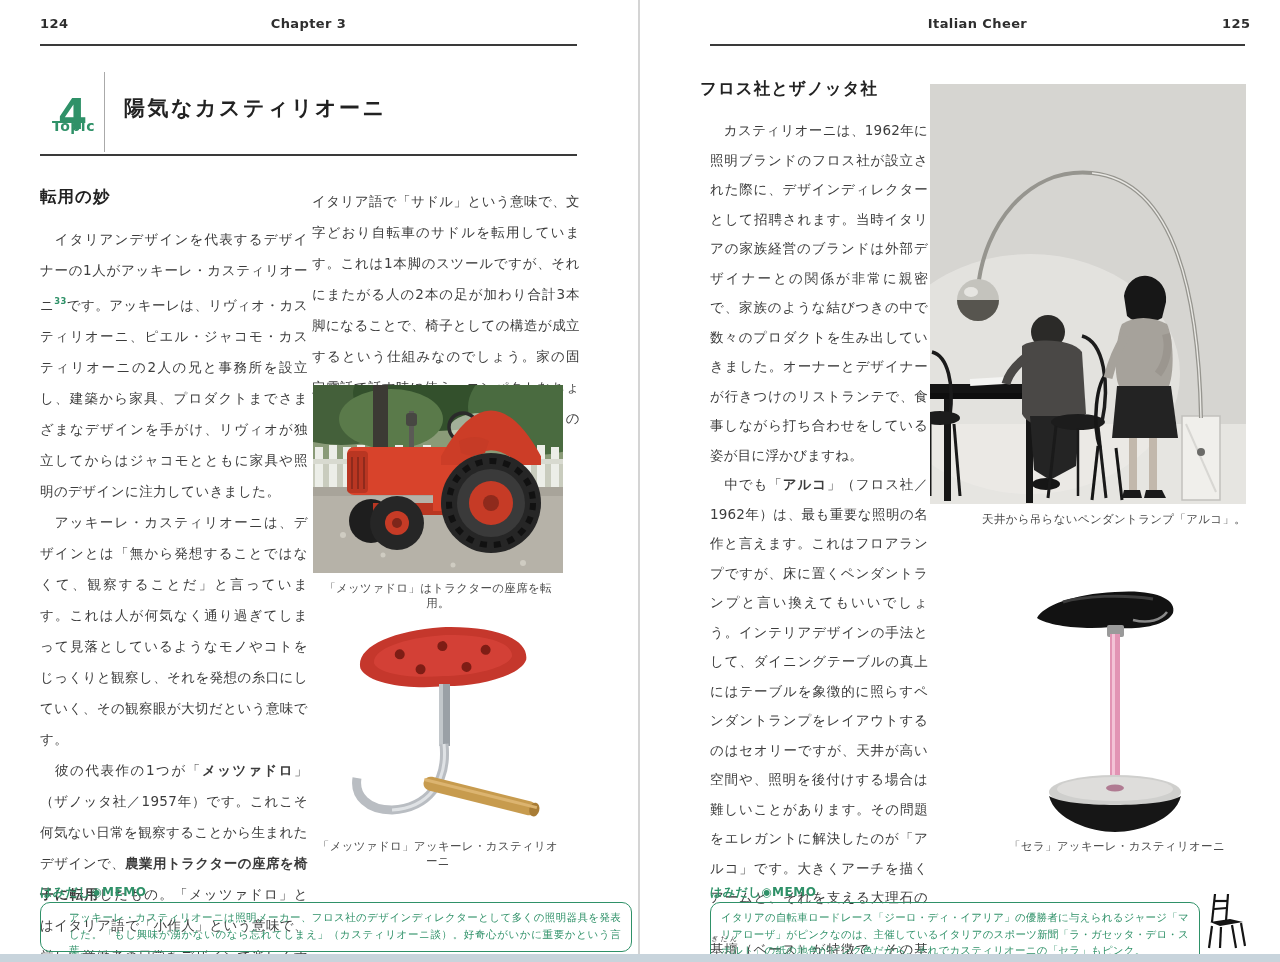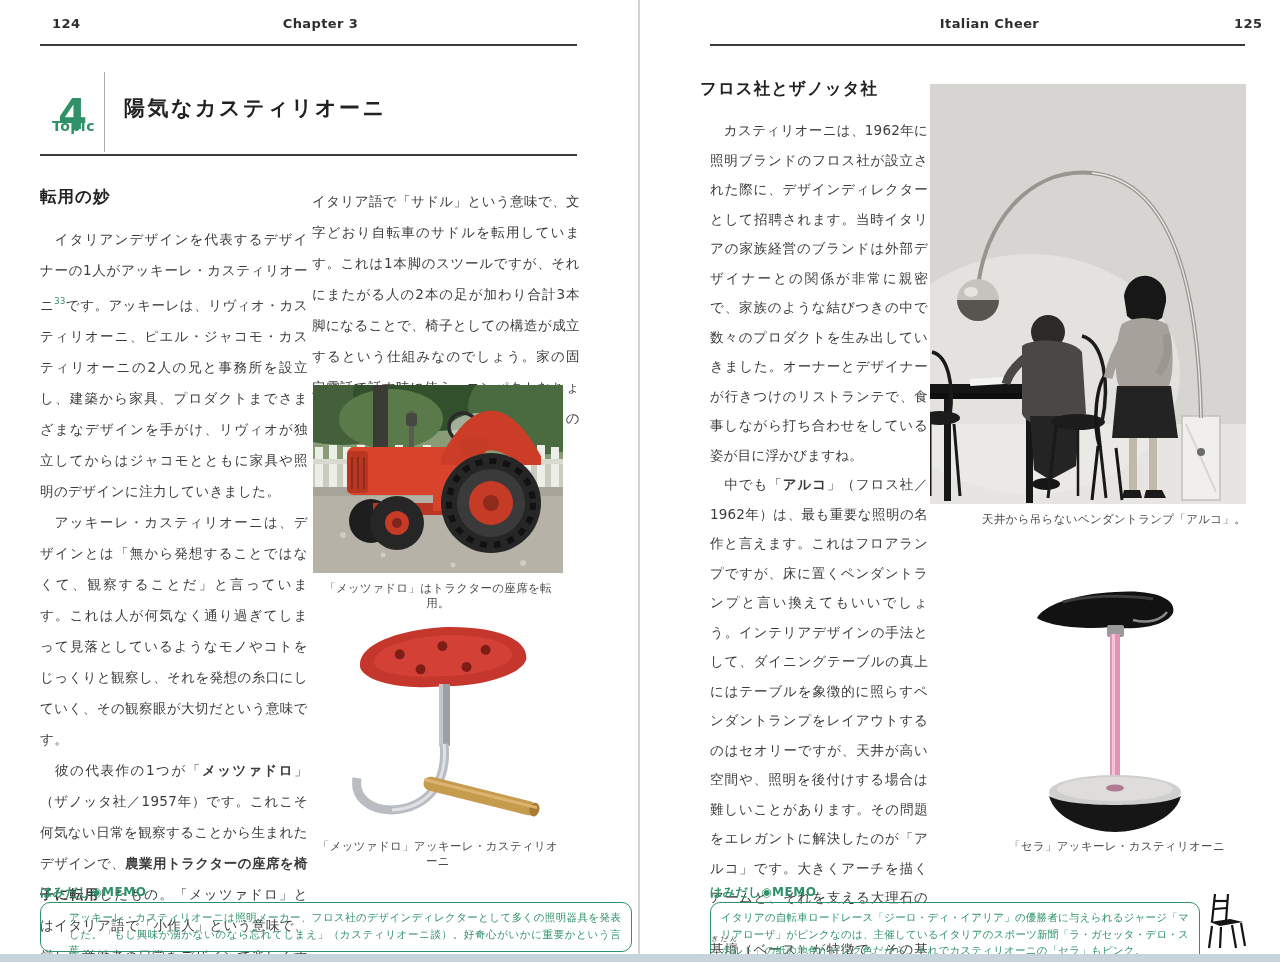--- a/index.html
+++ b/index.html
@@ -2,25 +2,25 @@
 <html><head>
 <meta charset="utf-8">
 <style>
   html,body{margin:0;padding:0;}
   body{width:1280px;height:962px;background:#ffffff;position:relative;overflow:hidden;
        font-family:"DejaVu Sans","Liberation Sans",sans-serif;color:#3c3c3c;}
   .abs{position:absolute;}
   .center{text-align:center;}
   .right{text-align:right;}
   .rule{background:#3a3a3a;height:2px;}
-  .runhead{font-size:13px;font-weight:700;color:#2e2e2e;letter-spacing:.4px;margin-left:12px;}
+  .runhead{font-size:13px;font-weight:700;color:#2e2e2e;letter-spacing:.4px;}
   .bodytext p{margin:0;text-align:justify;}
   .col-l p{font-size:13.5px;line-height:31px;letter-spacing:.4px;}
   .col-r p{font-size:13.5px;line-height:29.5px;letter-spacing:.2px;}
-  sup{font-size:.62em;vertical-align:super;font-weight:400;}
+  sup{font-size:.62em;vertical-align:super;font-weight:700;}
   ruby rt{font-size:.5em;color:#3c3c3c;margin-top:30px;}
   .sechead{font-size:16.5px;font-weight:700;color:#222;letter-spacing:1px;}
   .caption{font-size:11.5px;color:#4a4a4a;letter-spacing:.3px;}
   .topic-label{color:#2f9168;font-weight:700;font-size:14px;letter-spacing:.5px;}
   .topic-num{color:#2f9168;font-weight:700;font-size:42px;line-height:1;}
   .title{font-size:21px;font-weight:700;color:#222;letter-spacing:2.5px;}
   .memo-label{color:#2f9168;font-weight:700;font-size:12px;letter-spacing:.5px;text-align:center;}
   .memo-box{border:1.3px solid #2f9168;border-radius:10px;color:#2f9168;
             font-size:10.5px;line-height:16.5px;padding:6px 10px;text-align:justify;letter-spacing:.2px;}
   .vline{width:1px;background:#aaaaaa;}

